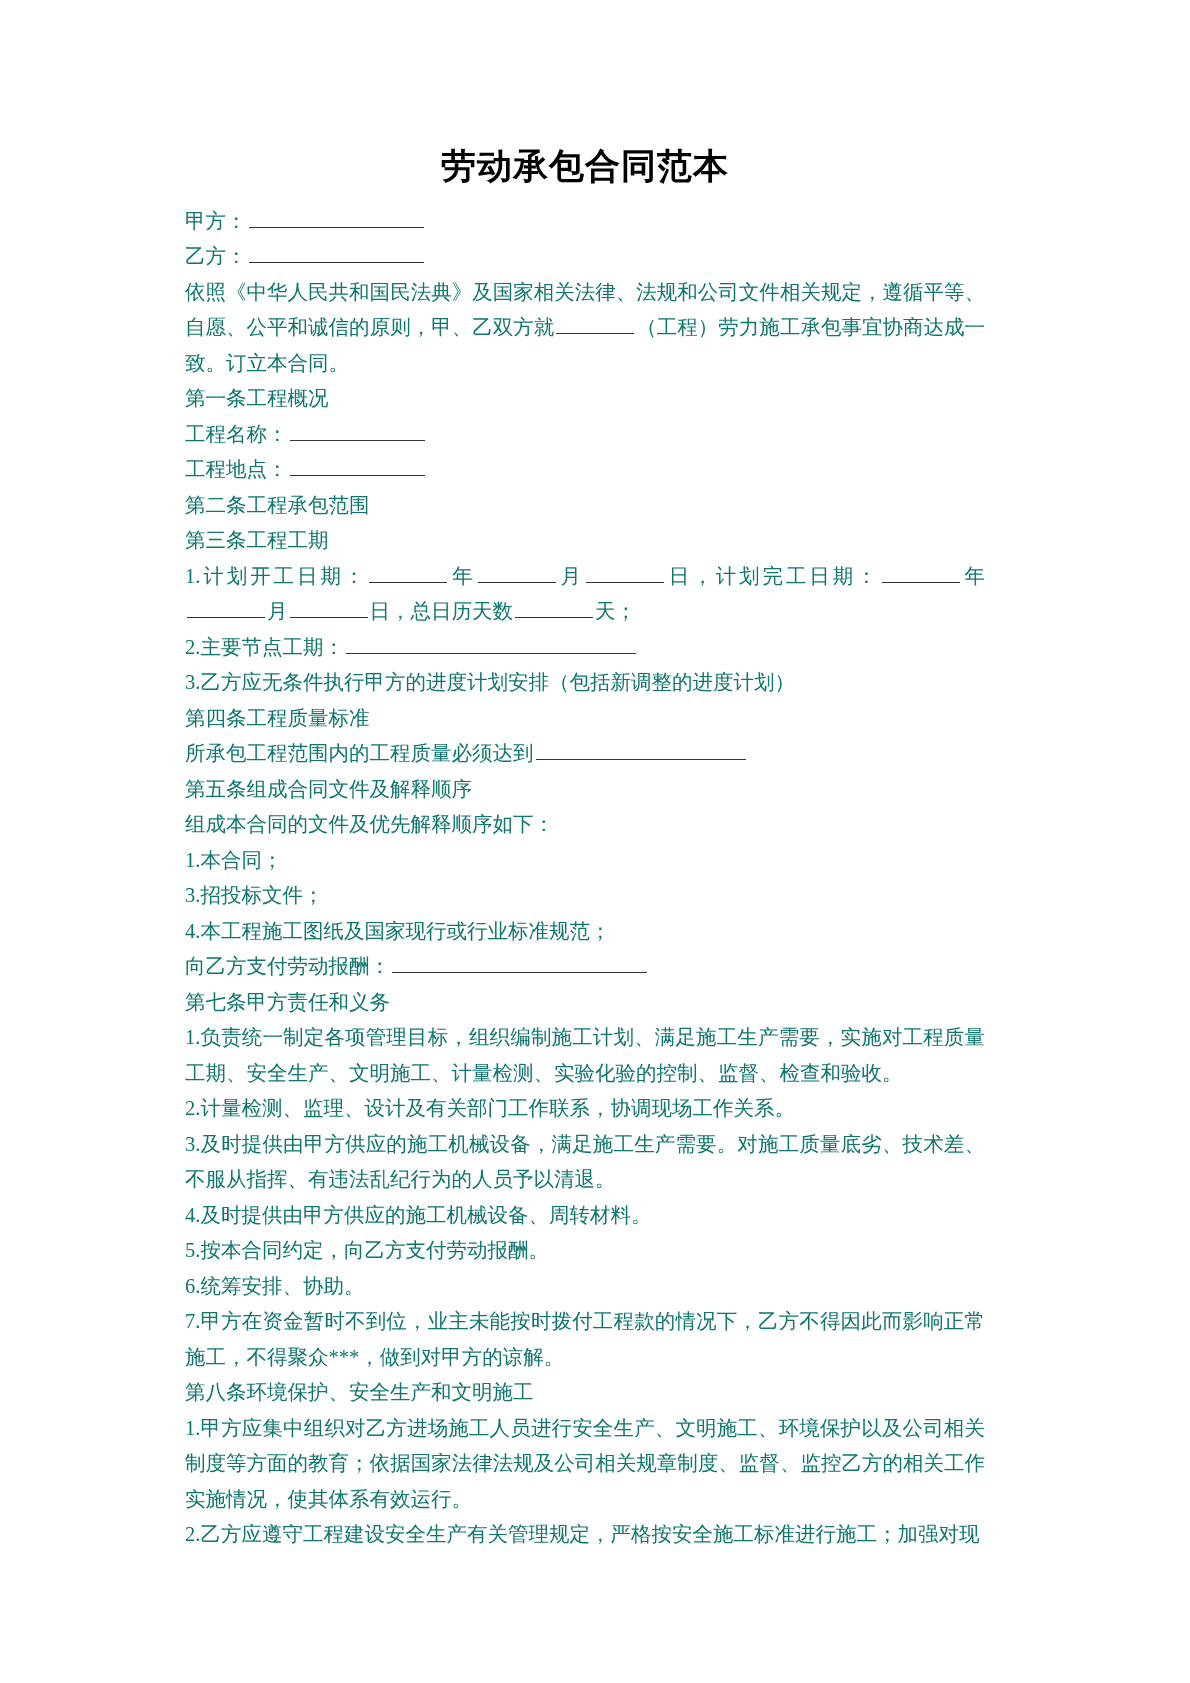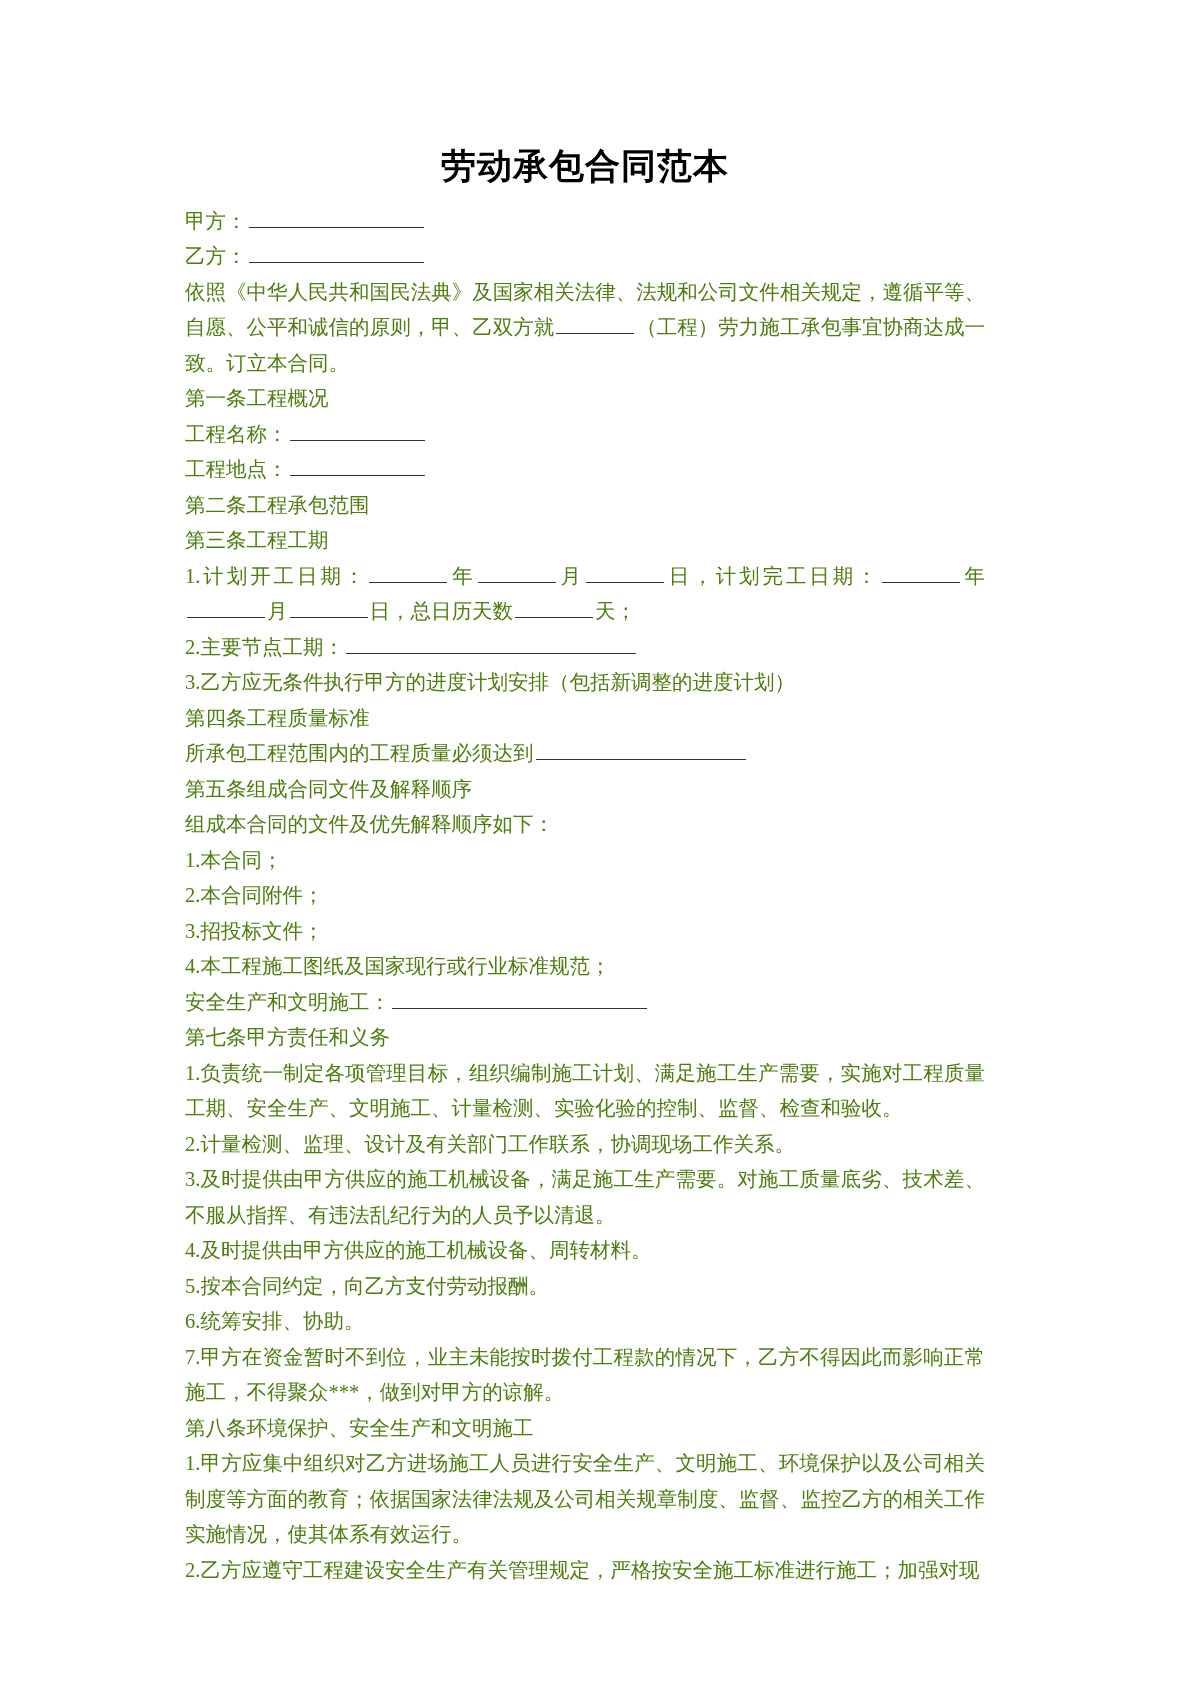--- a/index.html
+++ b/index.html
@@ -31,21 +31,21 @@
     text-align: center;
     letter-spacing: 1px;
     color: #000;
     margin: 0 0 14px 0;
     line-height: 1.3;
     font-family: "Liberation Serif", "DejaVu Serif", serif;
   }
   .body-block {
     font-size: 20.5px;
     line-height: 35.5px;
-    color: #4d7c0f;
+    color: #0f766e;
     text-align: justify;
     text-justify: inter-character;
   }
   .line {
     white-space: pre-wrap;
     word-break: break-all;
   }
   .blank {
     display: inline-block;
     border-bottom: 1.3px solid #333;
@@ -95,29 +95,28 @@
       <div class="line">第四条工程质量标准</div>
 
       <div class="line"><span>所承包工程范围内的工程质量必须达到</span><span class="blank b-xl"></span></div>
 
       <div class="line">第五条组成合同文件及解释顺序</div>
 
       <div class="line">组成本合同的文件及优先解释顺序如下：</div>
 
       <div class="line"><span>1.</span><span>本合同；</span></div>
 
-      <div class="line"><span>2.</span><span>本合同附件；</span></div>
 
       <div class="line"><span>3.</span><span>招投标文件；</span></div>
 
       <div class="line"><span>4.</span><span>本工程施工图纸及国家现行或行业标准规范；</span></div>
 
 
 
-      <div class="line"><span>安全生产和文明施工：</span><span class="blank b-wide"></span></div>
+      <div class="line"><span>向乙方支付劳动报酬：</span><span class="blank b-wide"></span></div>
 
       <div class="line">第七条甲方责任和义务</div>
 
       <div class="line"><span>1.</span><span>负责统一制定各项管理目标，组织编制施工计划、满足施工生产需要，实施对工程质量工期、安全生产、文明施工、计量检测、实验化验的控制、监督、检查和验收。</span></div>
 
       <div class="line"><span>2.</span><span>计量检测、监理、设计及有关部门工作联系，协调现场工作关系。</span></div>
 
       <div class="line"><span>3.</span><span>及时提供由甲方供应的施工机械设备，满足施工生产需要。对施工质量底劣、技术差、不服从指挥、有违法乱纪行为的人员予以清退。</span></div>
 
       <div class="line"><span>4.</span><span>及时提供由甲方供应的施工机械设备、周转材料。</span></div>

